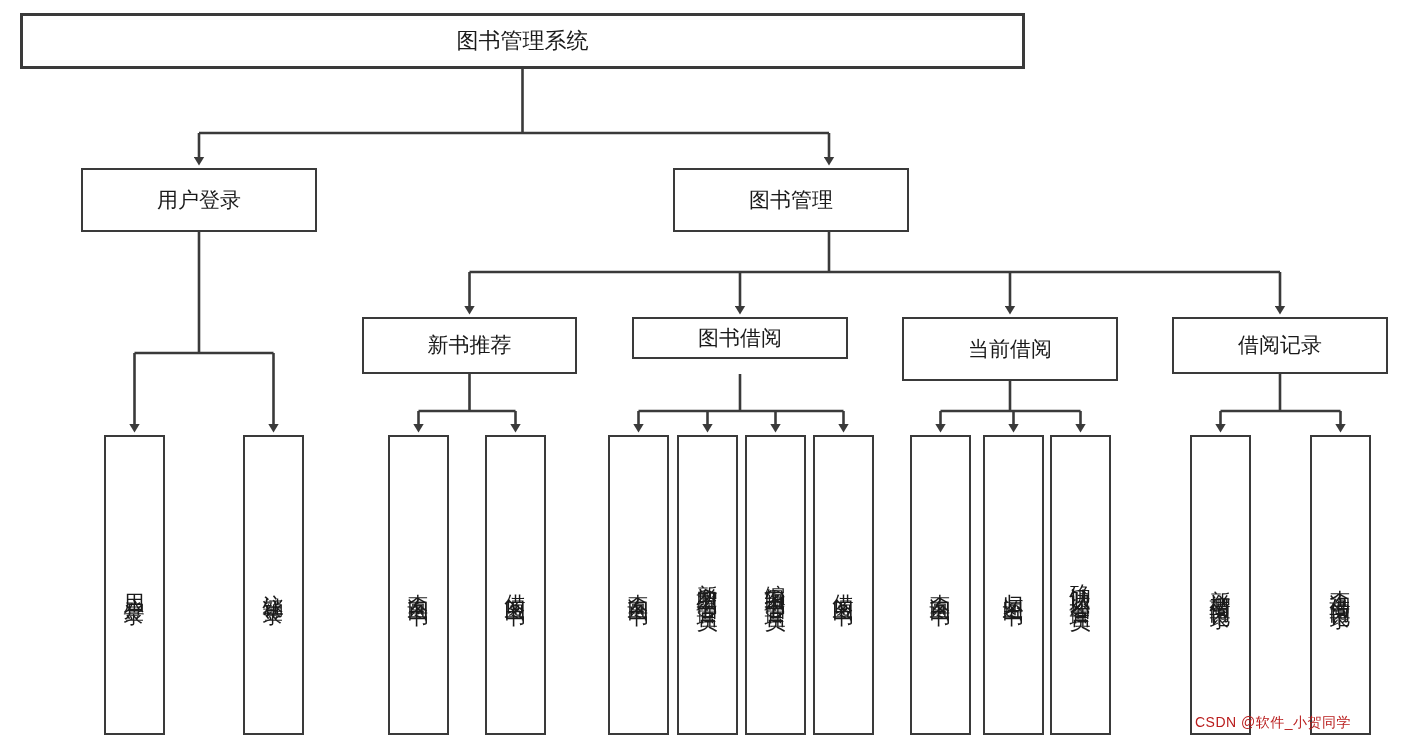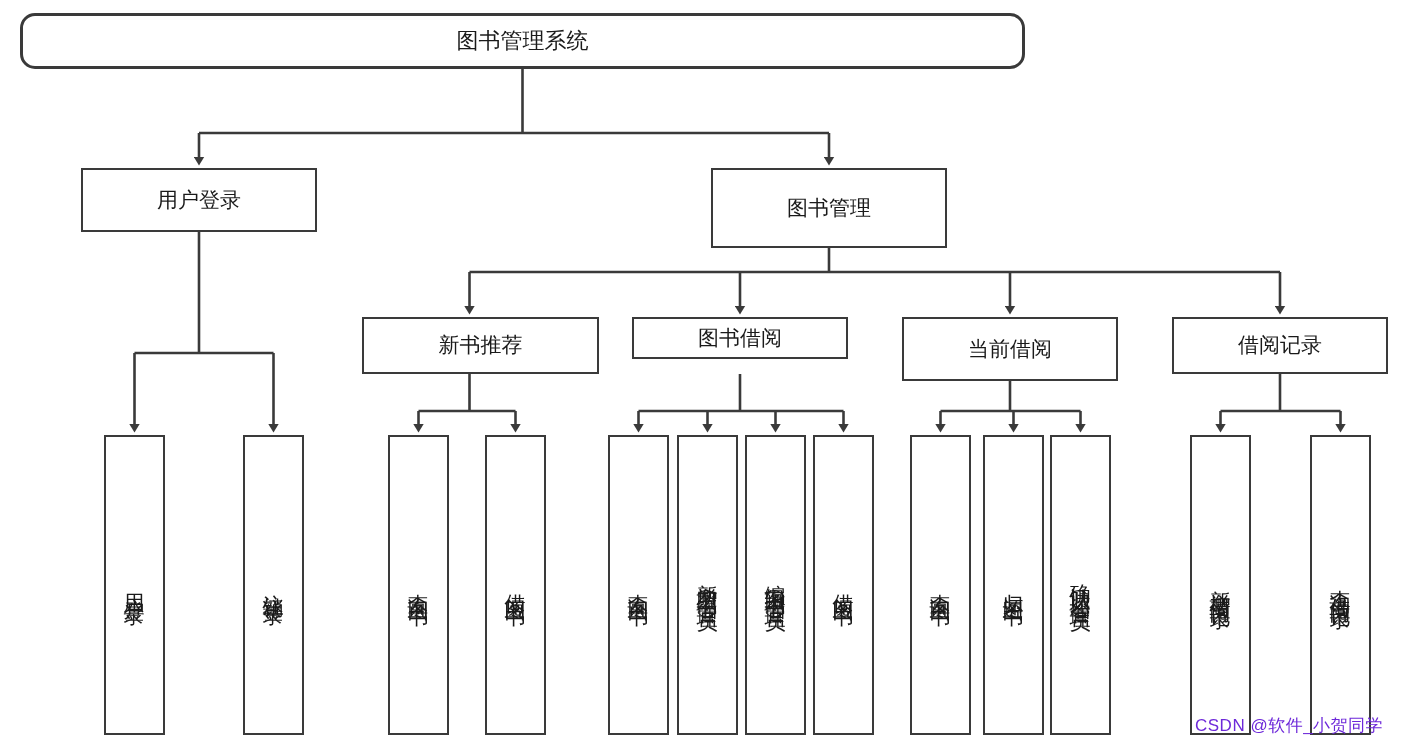--- a/index.html
+++ b/index.html
@@ -29,21 +29,20 @@
     box-sizing: border-box;
     background: #ffffff;
     border: 2px solid #3a3a3a;
     display: flex;
     align-items: center;
     justify-content: center;
     color: #1a1a1a;
   }
   .node.level-0 {
     border-width: 3px;
-    border-radius: 15px;
   }
   .node .node-label {
     display: block;
     text-align: center;
     line-height: 1.18;
     white-space: nowrap;
   }
   .node.horiz .node-label {
     font-size: 21px;
   }
@@ -57,22 +56,22 @@
   .node.vert .node-label {
     writing-mode: vertical-rl;
     text-orientation: upright;
     font-size: 21px;
     letter-spacing: 4px;
     line-height: 1;
     white-space: nowrap;
   }
   .watermark {
     position: absolute;
-    font-size: 17px;
-    color: #6d28d9;
+    font-size: 14px;
+    color: #b91c1c;
     white-space: nowrap;
     letter-spacing: 0.5px;
   }
 </style>
 </head>
 <body>
 
 <div id="canvas">
 
   <svg id="edges" viewBox="0 0 1405 747">
@@ -111,24 +110,24 @@
       </g>
   </svg>
 
   <div id="nodes">
       <div class="node level-0 horiz" style="left: 20px; top: 13px; width: 1005px; height: 56px;">
         <span class="node-label">图书管理系统</span>
       </div>
       <div class="node level-1 horiz" style="left: 81px; top: 168px; width: 236px; height: 64px;">
         <span class="node-label">用户登录</span>
       </div>
-      <div class="node level-1 horiz" style="left: 711px; top: 168px; width: 236px; height: 80px;">
+      <div class="node level-1 horiz" style="left: 673px; top: 168px; width: 236px; height: 64px;">
         <span class="node-label">图书管理</span>
       </div>
-      <div class="node level-2 horiz" style="left: 362px; top: 317px; width: 237px; height: 57px;">
+      <div class="node level-2 horiz" style="left: 362px; top: 317px; width: 215px; height: 57px;">
         <span class="node-label">新书推荐</span>
       </div>
       <div class="node level-2 horiz" style="left: 632px; top: 317px; width: 216px; height: 42px;">
         <span class="node-label">图书借阅</span>
       </div>
       <div class="node level-2 horiz" style="left: 902px; top: 317px; width: 216px; height: 64px;">
         <span class="node-label">当前借阅</span>
       </div>
       <div class="node level-2 horiz" style="left: 1172px; top: 317px; width: 216px; height: 57px;">
         <span class="node-label">借阅记录</span>

